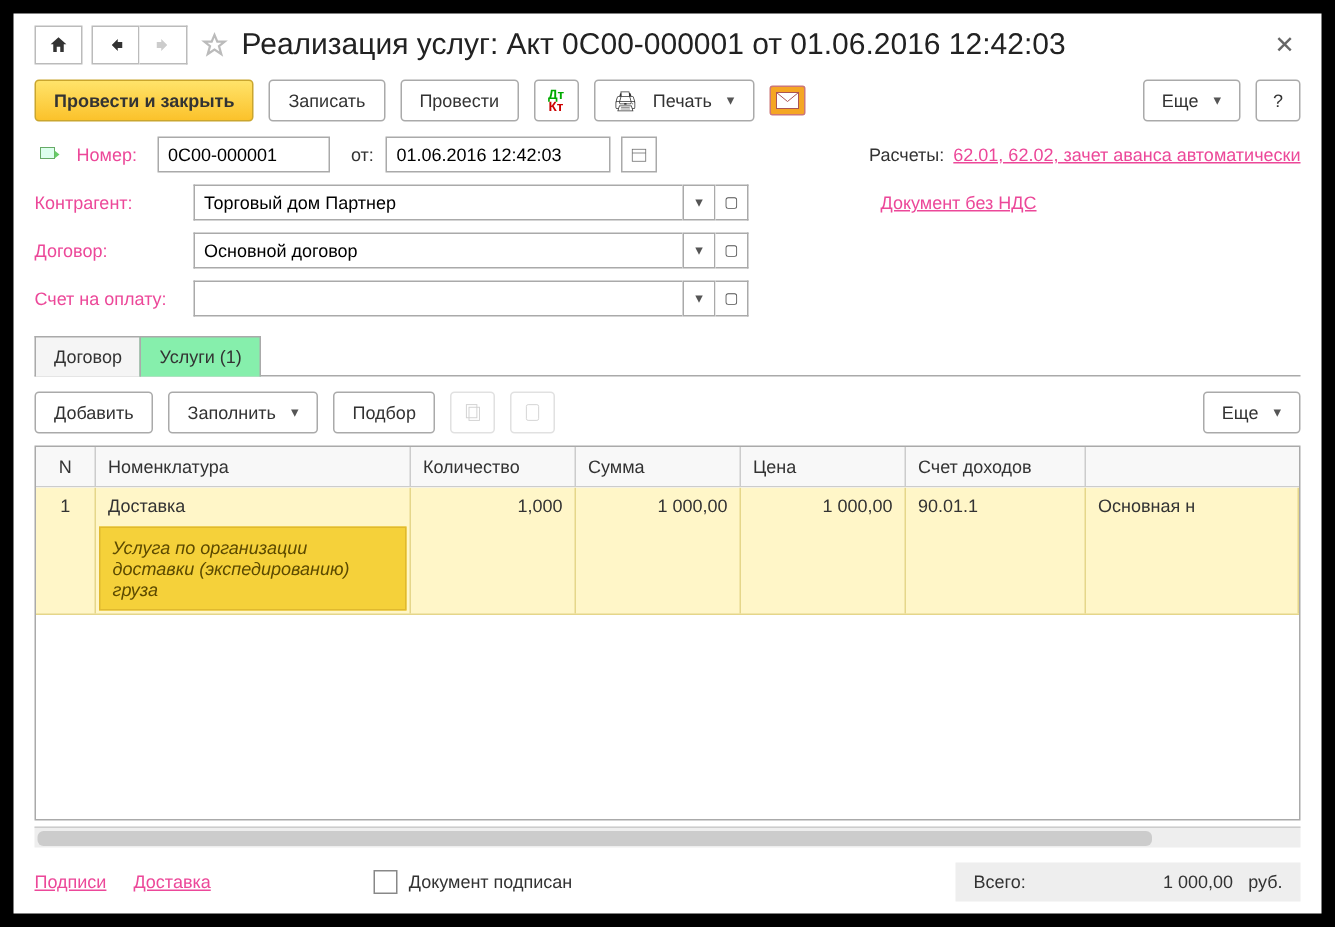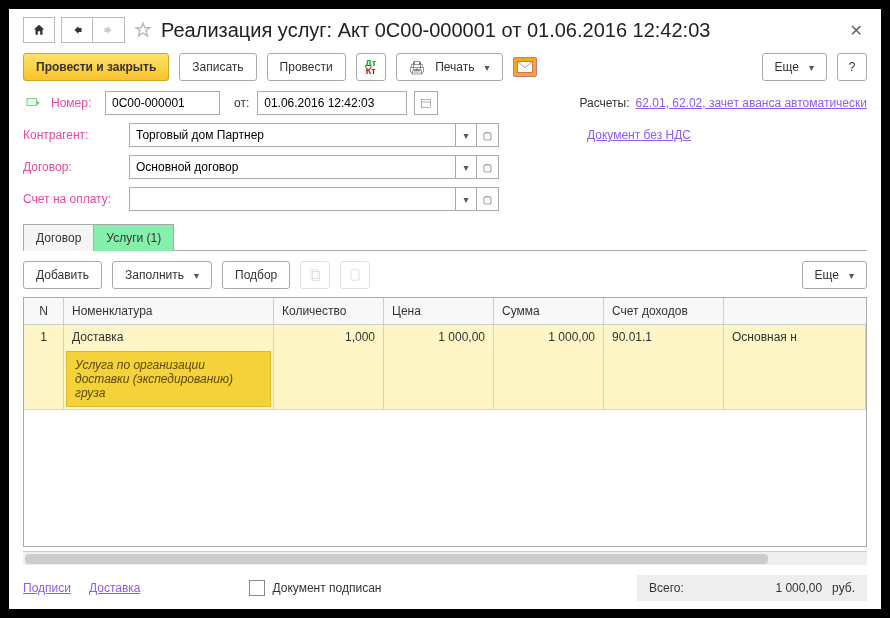--- a/index.html
+++ b/index.html
@@ -111,21 +111,21 @@
   .ref-btn {
     width: 22px; height:24px;
     border:1px solid #aaa;
     background:#fff;
     display:flex;align-items:center;justify-content:center;
     cursor:pointer;
     font-size:10px;
     color:#555;
   }
   .ref-btn + .ref-btn { border-left: none; }
-  .link { color: #8b5cf6; text-decoration: underline; cursor: pointer; }
+  .link { color: #ec4899; text-decoration: underline; cursor: pointer; }
   .row1-right { margin-left:auto; display:flex; align-items:center; gap:6px;}
   .status-icon { width:20px; height:20px; display:flex;align-items:center;justify-content:center; }
 
   .tabs { display:flex; margin-top:4px; }
   .tab {
     padding: 6px 12px;
     border: 1px solid #aaa;
     border-bottom: none;
     background: #f5f5f5;
     cursor: pointer;
@@ -355,22 +355,22 @@
       </button>
       <div class="spacer"></div>
       <button class="btn dropdown-caret">Еще</button>
     </div>
 
     <div class="grid">
       <div class="grid-head">
         <div class="gh col-n">N</div>
         <div class="gh col-nom">Номенклатура</div>
         <div class="gh col-qty">Количество</div>
+        <div class="gh col-sum">Сумма</div>
         <div class="gh col-price">Цена</div>
-        <div class="gh col-sum">Сумма</div>
         <div class="gh col-acct">Счет доходов</div>
       </div>
       <div class="grid-body">
         <div class="row">
           <div class="cell col-n" style="text-align:center">1</div>
           <div class="cell col-nom desc-wrap">
             <div style="padding:5px 8px">Доставка</div>
             <div class="desc">Услуга по организации доставки (экспедированию) груза</div>
           </div>
           <div class="cell col-qty num">1,000</div>

